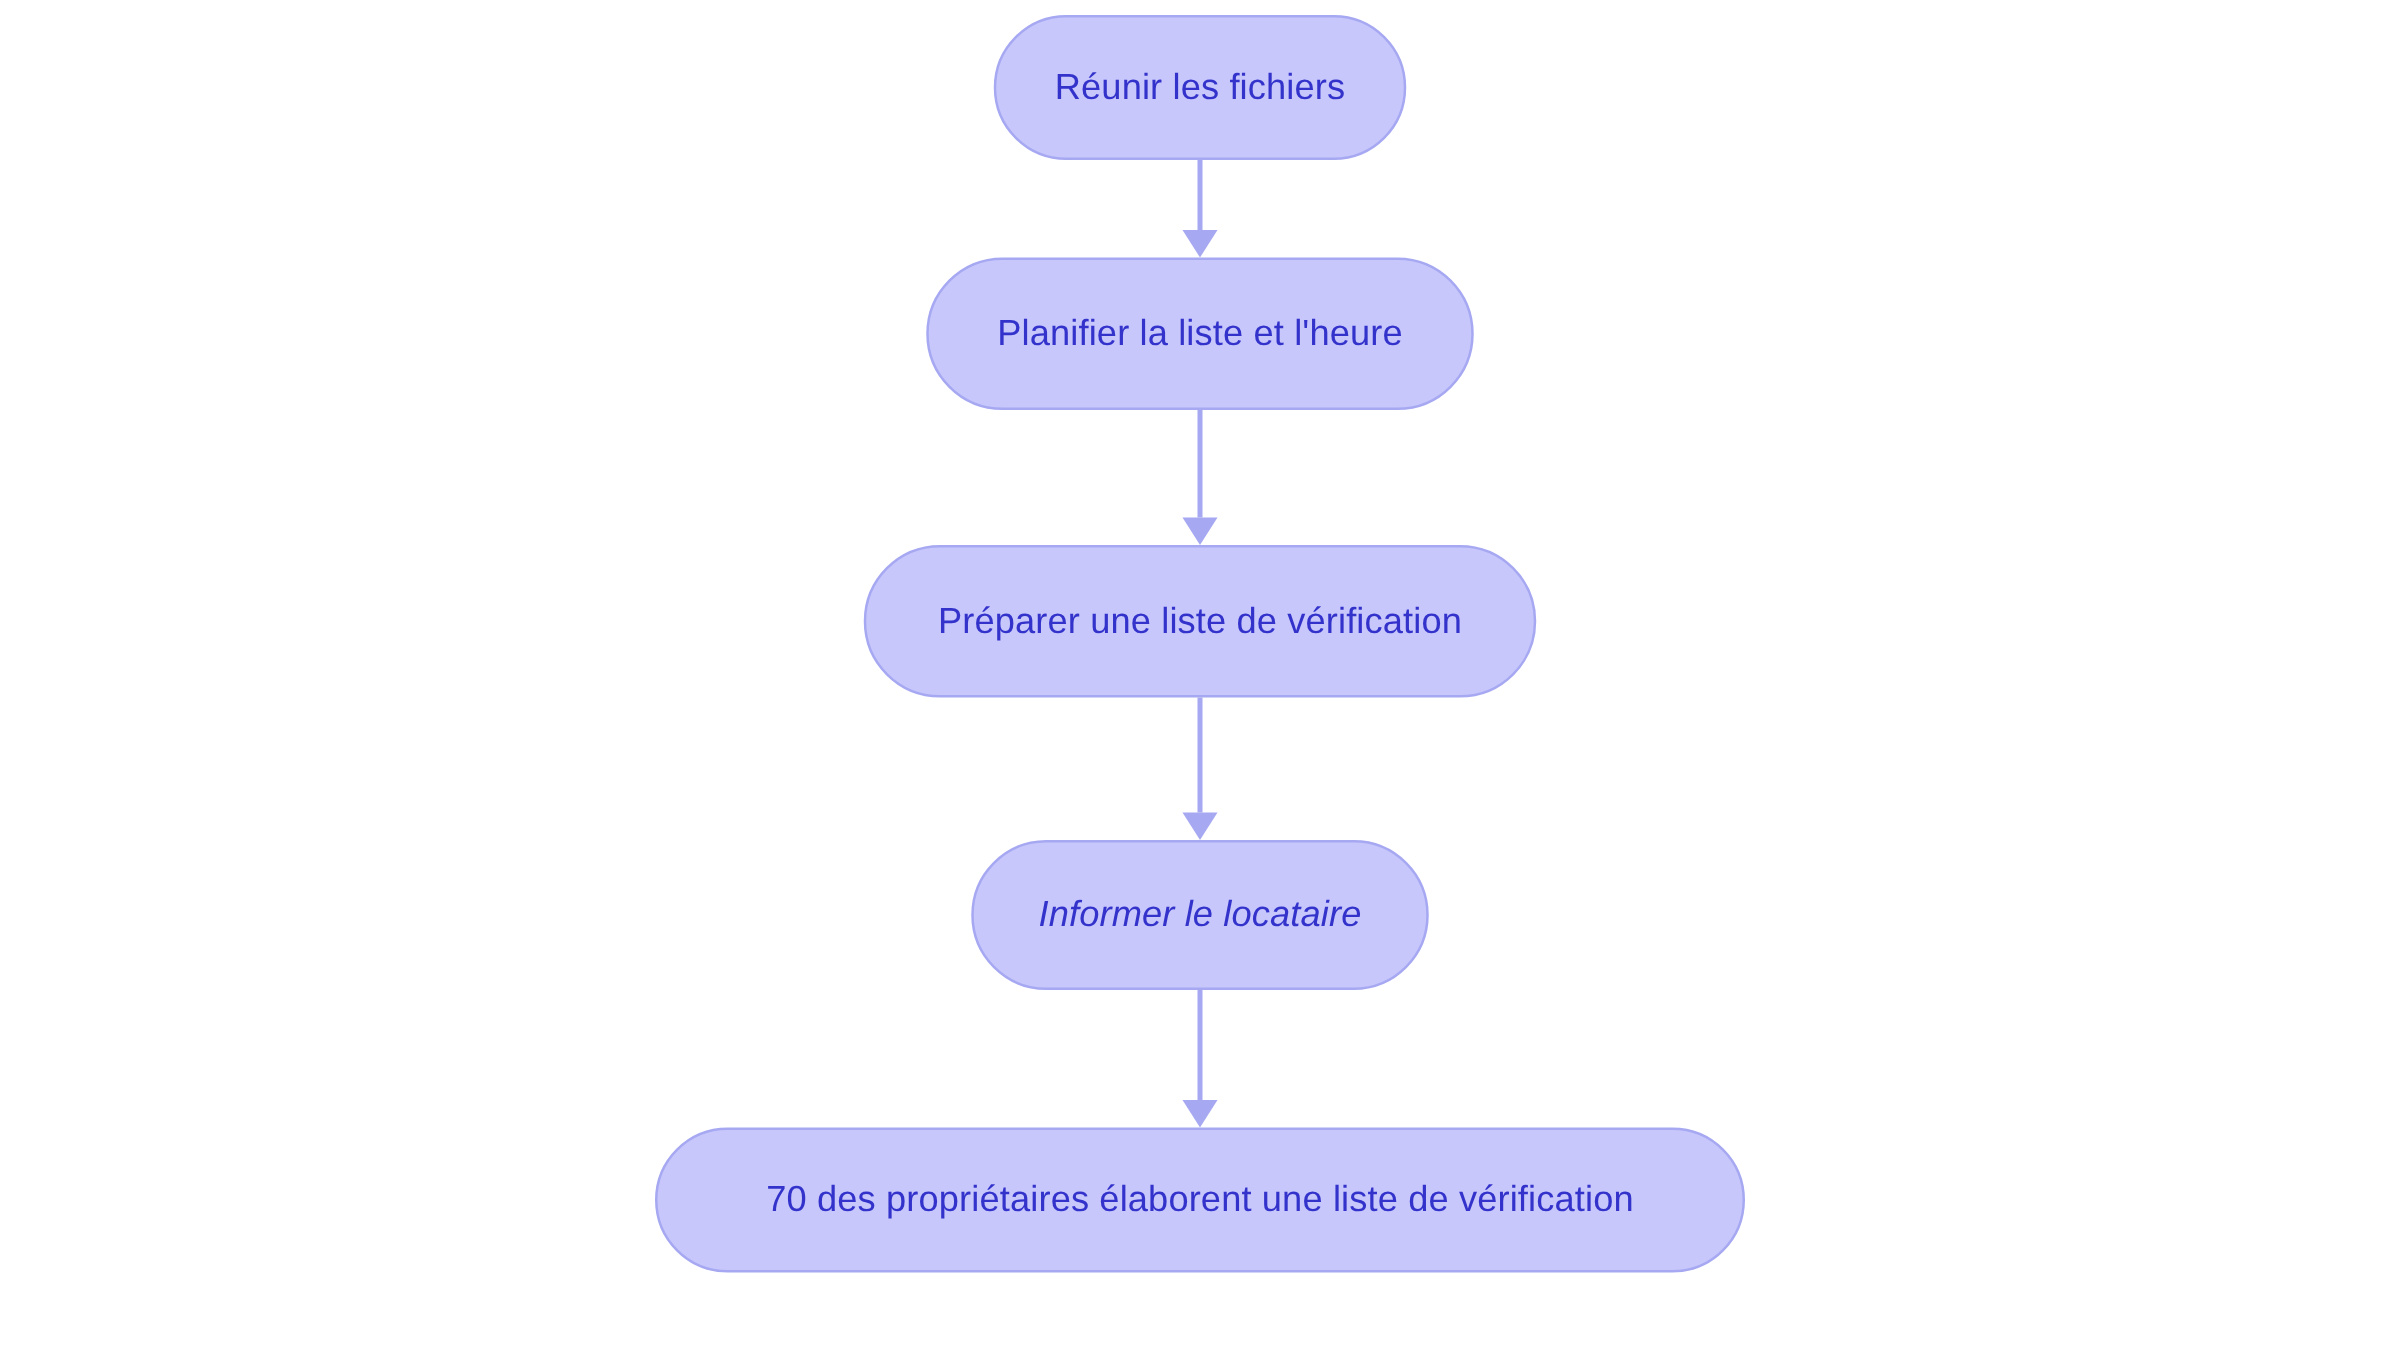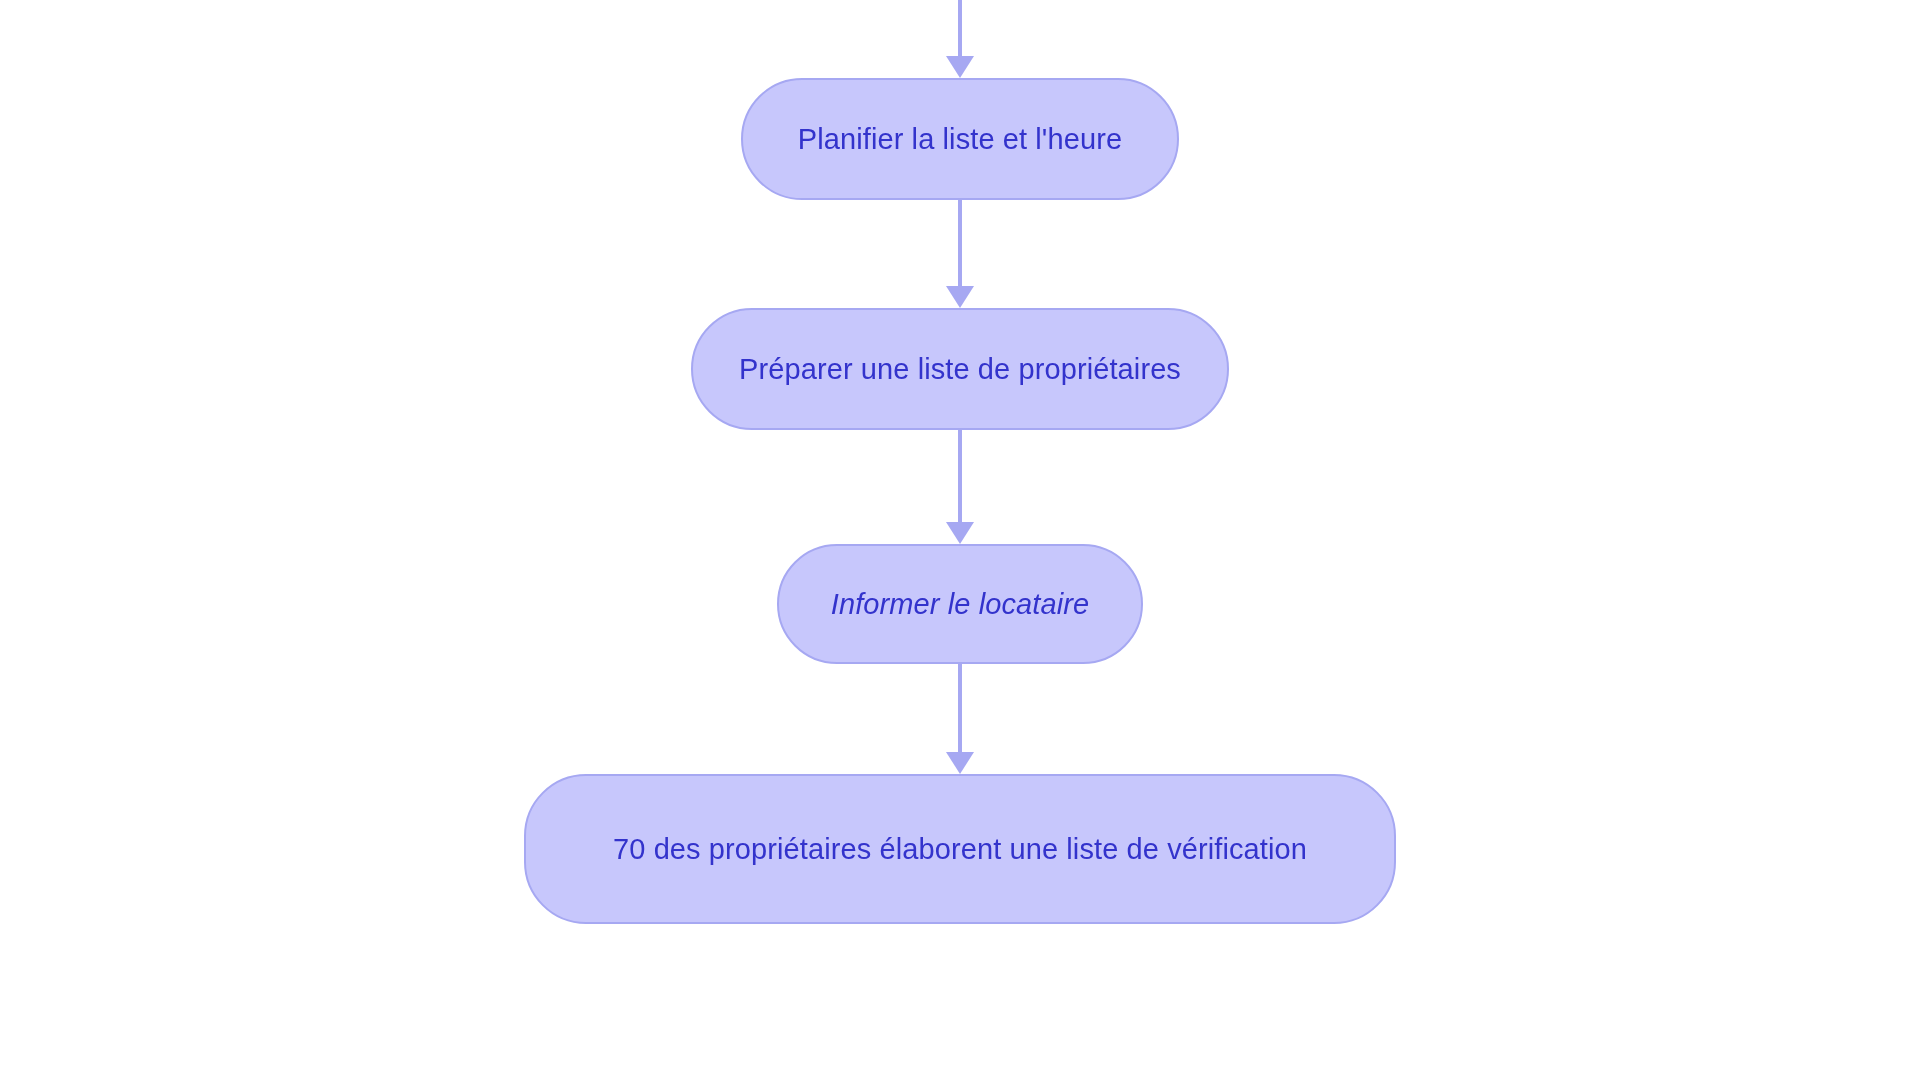--- a/index.html
+++ b/index.html
@@ -69,50 +69,53 @@
     border-right: 14px solid transparent;
     border-top: 22px solid #A6A8F2;
     flex: 0 0 auto;
   }
 
   
   .node-1 { width: 330px;  height: 116px; margin-top: 12px; }
   .node-2 { width: 438px;  height: 122px; }
   .node-3 { width: 538px;  height: 122px; }
   .node-4 { width: 366px;  height: 120px; font-style: italic; }
-  .node-5 { width: 872px;  height: 150px; }
+  .node-5 { width: 872px;  height: 116px; }
 
   .conn-1 { height: 78px; }
   .conn-2 { height: 108px; }
   .conn-3 { height: 114px; }
   .conn-4 { height: 110px; }
 </style>
 </head>
 <body>
 
 <div id="flowchart-canvas">
   <div id="flow-column">
 
+    <div class="node node-1">
+      <span class="node-label">Réunir les fichiers</span>
+    </div>
 
     <div class="connector conn-1">
       <div class="connector-line"></div>
       <div class="connector-arrowhead"></div>
     </div>
 
     <div class="node node-2">
       <span class="node-label">Planifier la liste et l'heure</span>
     </div>
 
     <div class="connector conn-2">
       <div class="connector-line"></div>
       <div class="connector-arrowhead"></div>
     </div>
 
     <div class="node node-3">
-      <span class="node-label">Préparer une liste de propriétaires</span>
+      <span class="node-label">Préparer une liste de vérification</span>
     </div>
 
     <div class="connector conn-3">
       <div class="connector-line"></div>
       <div class="connector-arrowhead"></div>
     </div>
 
     <div class="node node-4">
       <span class="node-label">Informer le locataire</span>
     </div>

